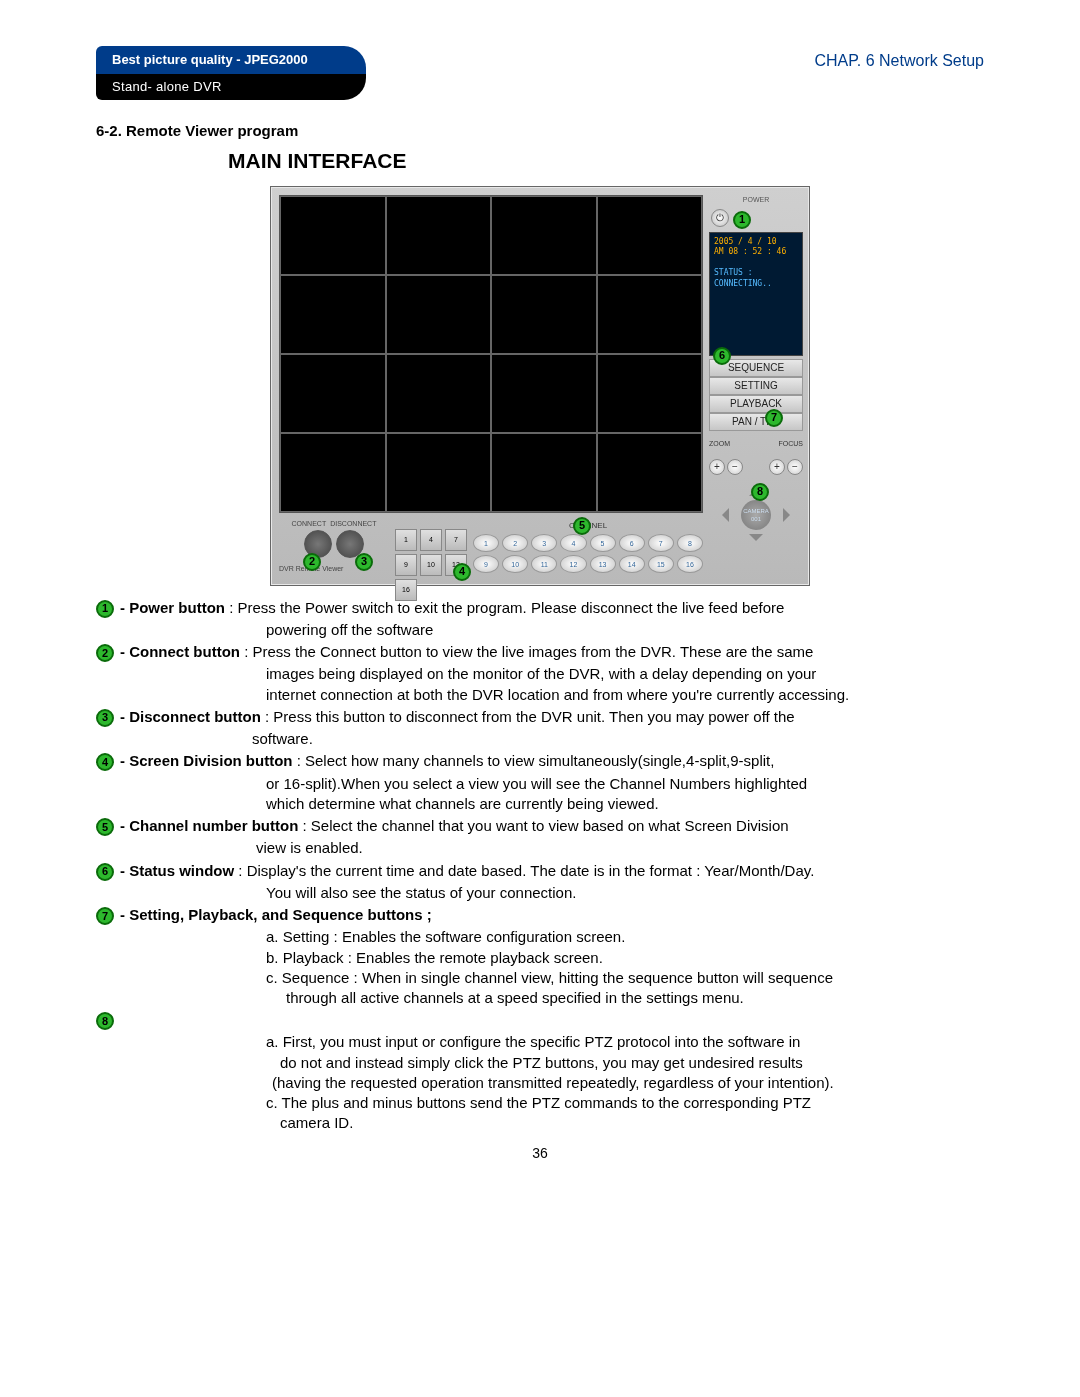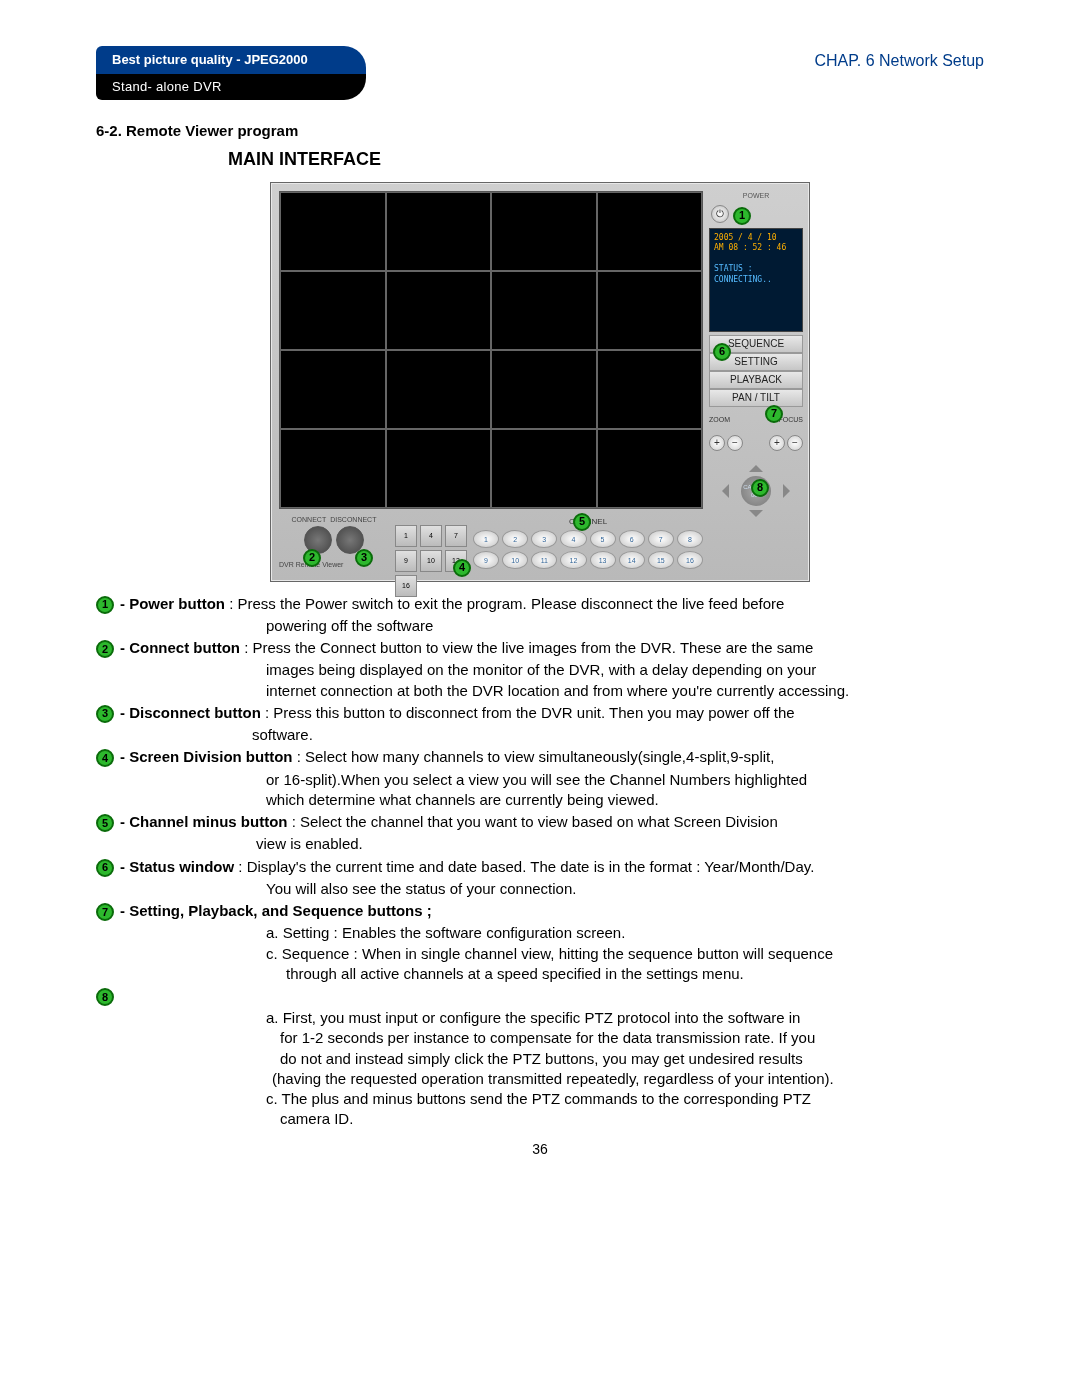--- a/index.html
+++ b/index.html
@@ -41,21 +41,21 @@
     border-bottom-left-radius: 6px;
     border-bottom-right-radius: 22px;
   }
   .chapter {
     margin-left: auto;
     color: #003c8a;
     font-size: 16px;
     padding-top: 4px;
   }
   .sec-heading { font-weight: bold; font-size: 15px; margin: 20px 0 6px 0; }
-  .sub-heading { font-weight: bold; font-size: 18px; margin: 2px 0 10px 132px; }
+  .sub-heading { font-weight: bold; font-size: 21px; margin: 2px 0 10px 132px; }
 
   
   .viewer-wrap { display:flex; justify-content:center; margin: 4px 0 12px; }
   .viewer {
     position: relative;
     width: 540px;
     height: 400px;
     background: linear-gradient(#cfcfcf,#b9b9b9);
     border: 1px solid #666;
     box-shadow: inset 0 0 0 1px #e8e8e8;
@@ -72,21 +72,21 @@
   .v-cell { border:1px solid #666; background:#000; }
   .v-side {
     position:absolute; right:6px; top:8px; width:94px; bottom:8px;
     display:flex; flex-direction:column; gap:3px;
     font-size:8px; color:#333;
   }
   .v-powerrow { display:flex; align-items:center; gap:4px; justify-content:flex-start; padding:2px; }
   .v-ico18 { width:18px;height:18px;border-radius:50%;background:radial-gradient(#fff,#bbb);border:1px solid #888;display:flex;align-items:center;justify-content:center;font-size:10px;}
   .v-label { font-size:7px; text-align:center; color:#555;}
   .v-status {
-    height:104px; background:#001a33; border:1px solid #444; color:#5bf;
+    height:124px; background:#001a33; border:1px solid #444; color:#5bf;
     font-family:monospace; font-size:8px; padding:4px; line-height:1.3;
   }
   .v-status .orange { color:#ffb000; }
   .v-btnlist { display:flex;flex-direction:column; }
   .v-btn8 { height:18px; background:linear-gradient(#e8e8e8,#c6c6c6); border:1px solid #999; font-size:10px; display:flex;align-items:center;justify-content:center; color:#222;}
   .v-zfrow { display:flex; justify-content:space-between; align-items:center; height:20px; font-size:7px;}
   .v-pmrow { display:flex; gap:2px; }
   .v-pm { width:16px;height:16px;border-radius:50%;border:1px solid #888;background:radial-gradient(#fff,#ccc);font-size:10px;display:flex;align-items:center;justify-content:center; }
   .v-ptz { height:70px; position:relative; }
   .v-ptz-ctr { position:absolute; left:50%; top:50%; width:30px;height:30px;border-radius:50%;background:radial-gradient(#aaa,#777);transform:translate(-50%,-50%);display:flex;flex-direction:column;align-items:center;justify-content:center;font-size:6px;color:#cde;}
@@ -296,43 +296,43 @@
 
     <div class="desc-row">
       <div class="badge">4</div>
       <div><span class="term">- Screen Division button</span><span> : Select how many channels to view simultaneously(single,4-split,9-split,</span></div>
     </div>
     <div class="cont">or 16-split).When you select a view you will see the Channel Numbers highlighted</div>
     <div class="cont">which determine what channels are currently being viewed.</div>
 
     <div class="desc-row">
       <div class="badge">5</div>
-      <div><span class="term">- Channel minus button</span><span> : Select the channel that you want to view based on what Screen Division</span></div>
+      <div><span class="term">- Channel number button</span><span> : Select the channel that you want to view based on what Screen Division</span></div>
     </div>
     <div class="cont" style="margin-left:160px">view is enabled.</div>
 
     <div class="desc-row">
       <div class="badge">6</div>
       <div><span class="term">- Status window</span><span> : Display's the current time and date based. The date is in the format : Year/Month/Day.</span></div>
     </div>
     <div class="cont">You will also see the status of your connection.</div>
 
     <div class="desc-row">
       <div class="badge">7</div>
       <div><span class="term">- Setting, Playback, and Sequence buttons ;</span></div>
     </div>
     <div class="cont">a. Setting : Enables the software configuration screen.</div>
+    <div class="cont">b. Playback : Enables the remote playback screen.</div>
     <div class="cont">c. Sequence : When in single channel view, hitting the sequence button will sequence</div>
     <div class="cont wide">through all active channels at a speed specified in the settings menu.</div>
 
     <div class="desc-row">
       <div class="badge">8</div>
     </div>
     <div class="cont">a. First, you must input or configure the specific PTZ protocol into the software in</div>
-    <div class="cont" style="margin-left:184px">for 1-2 seconds per instance to compensate for the data transmission rate. If you</div>
     <div class="cont" style="margin-left:184px">do not and instead simply click the PTZ buttons, you may get undesired results</div>
     <div class="cont" style="margin-left:176px">(having the requested operation transmitted repeatedly, regardless of your intention).</div>
     <div class="cont">c. The plus and minus buttons send the PTZ commands to the corresponding PTZ</div>
     <div class="cont" style="margin-left:184px">camera ID.</div>
   </div>
 
   <div class="page-num">36</div>
 </div>
 
 </body></html>

